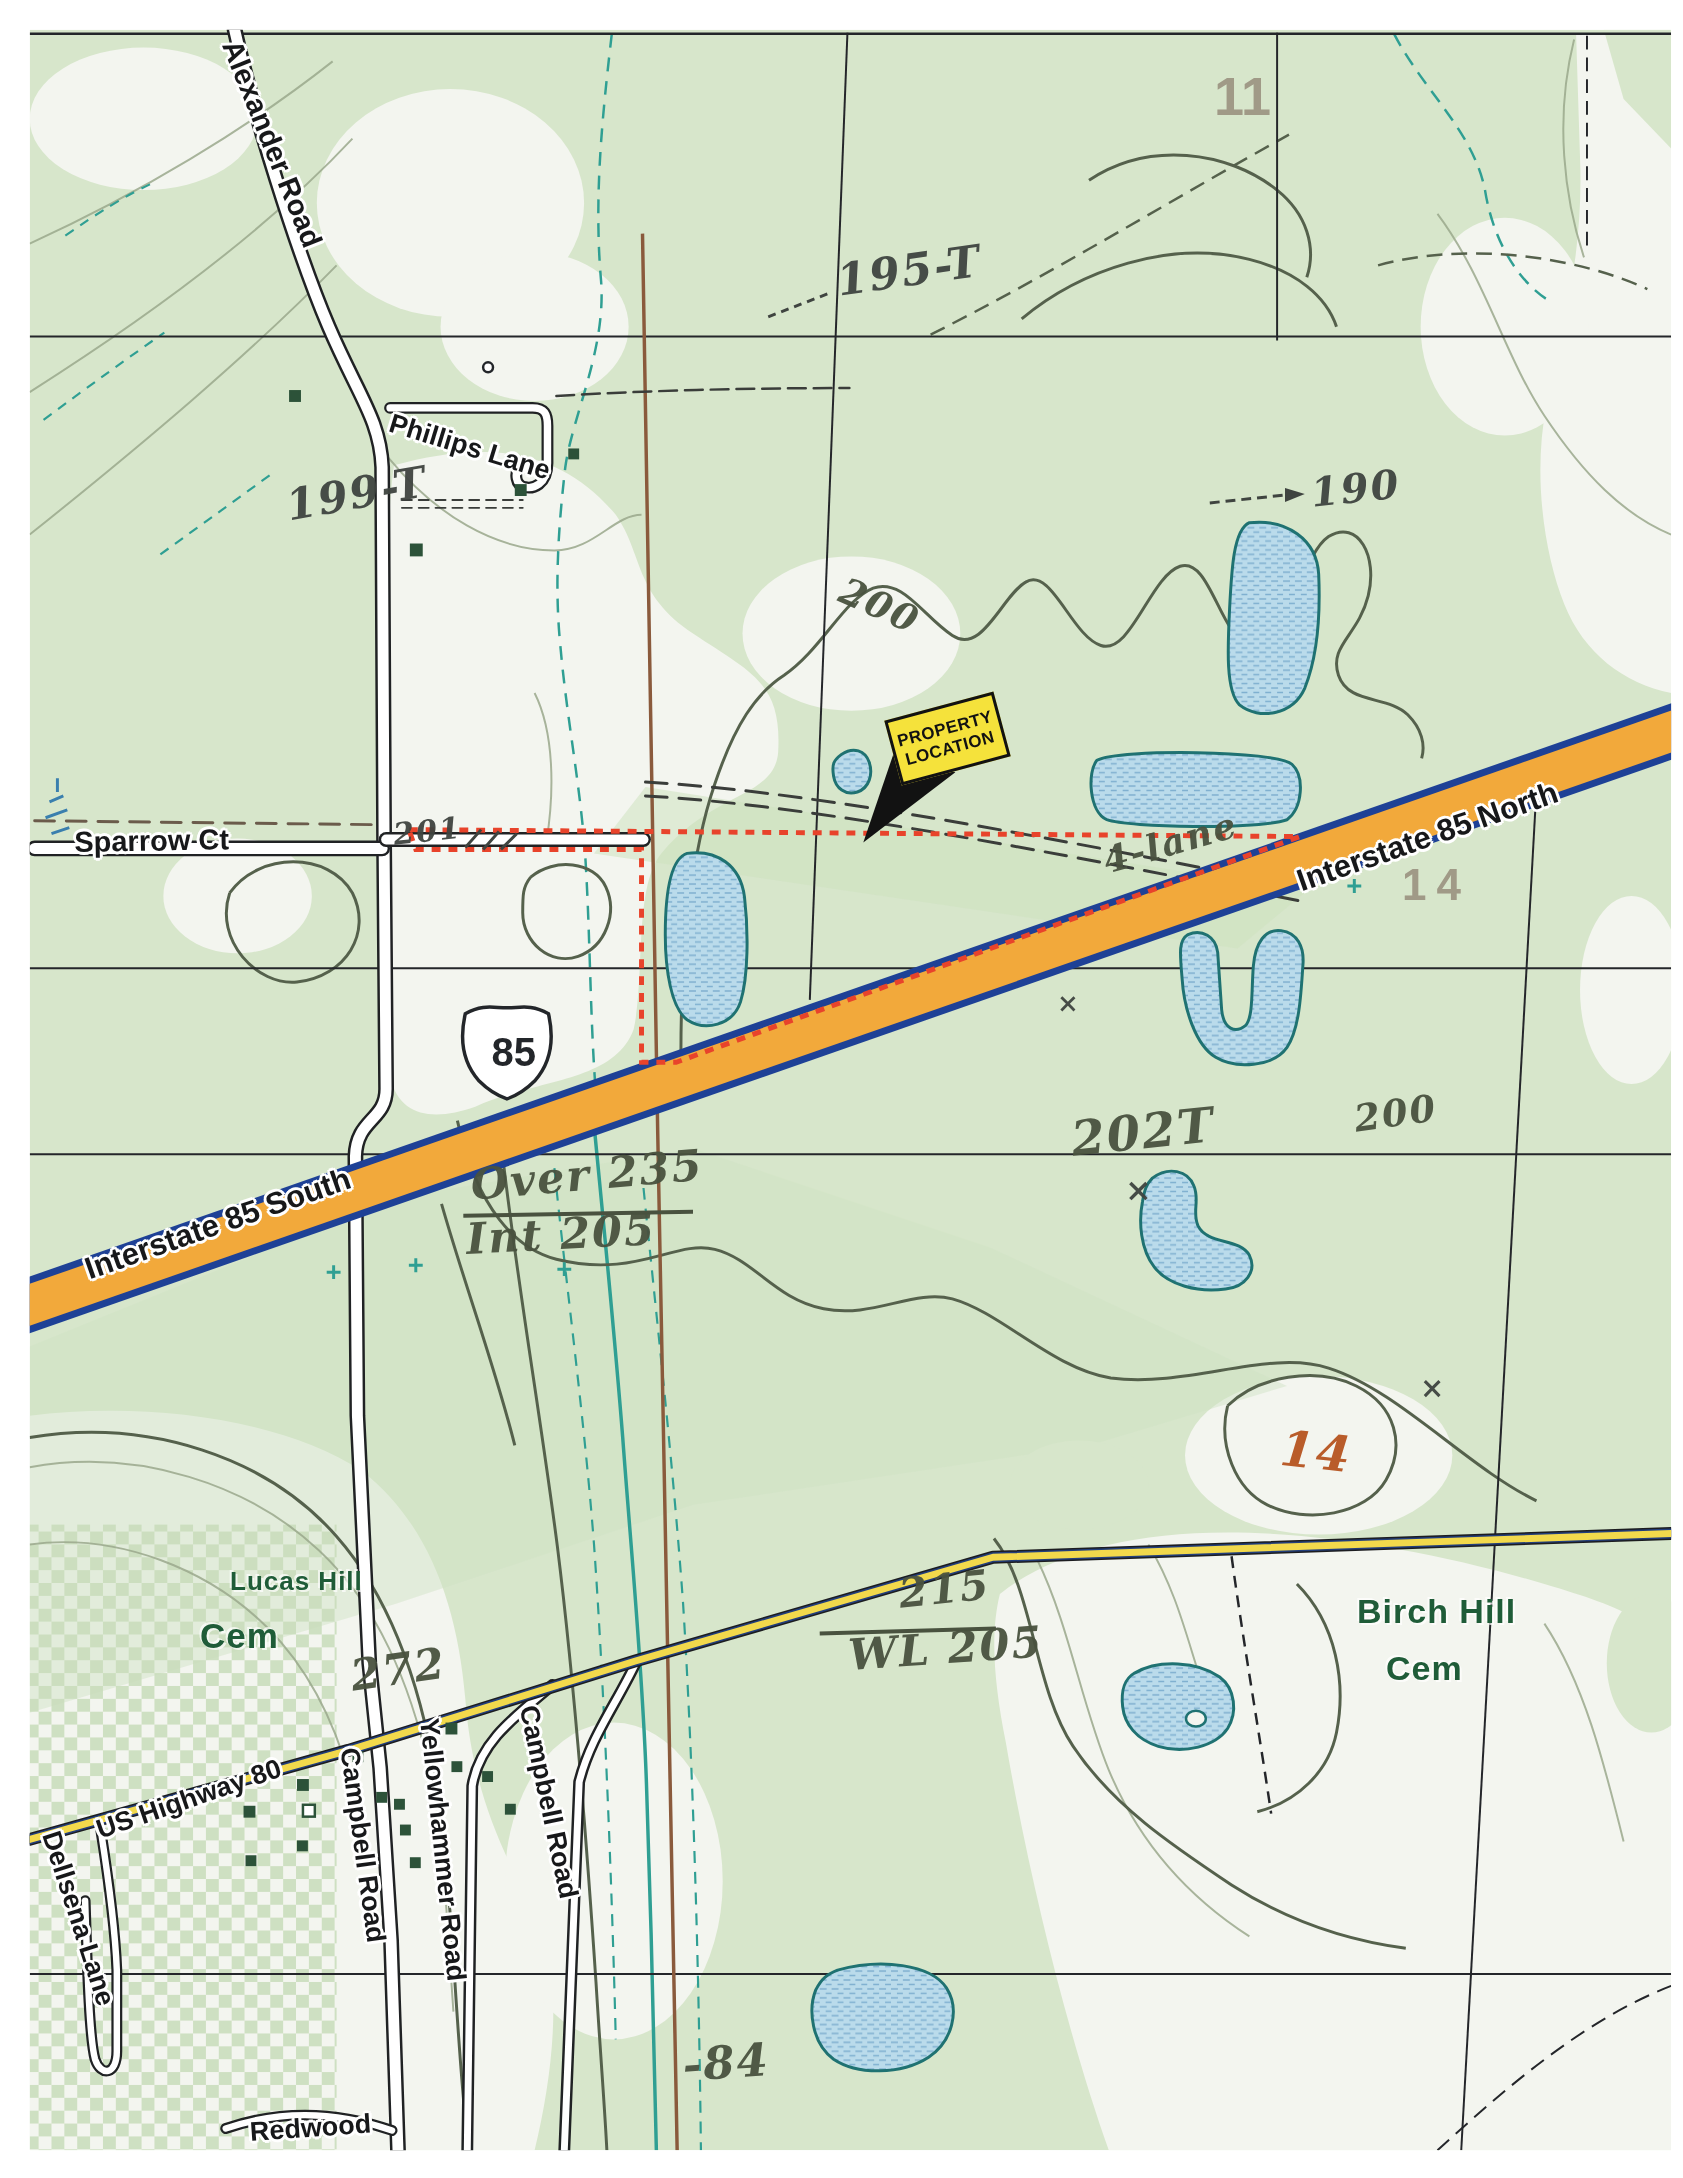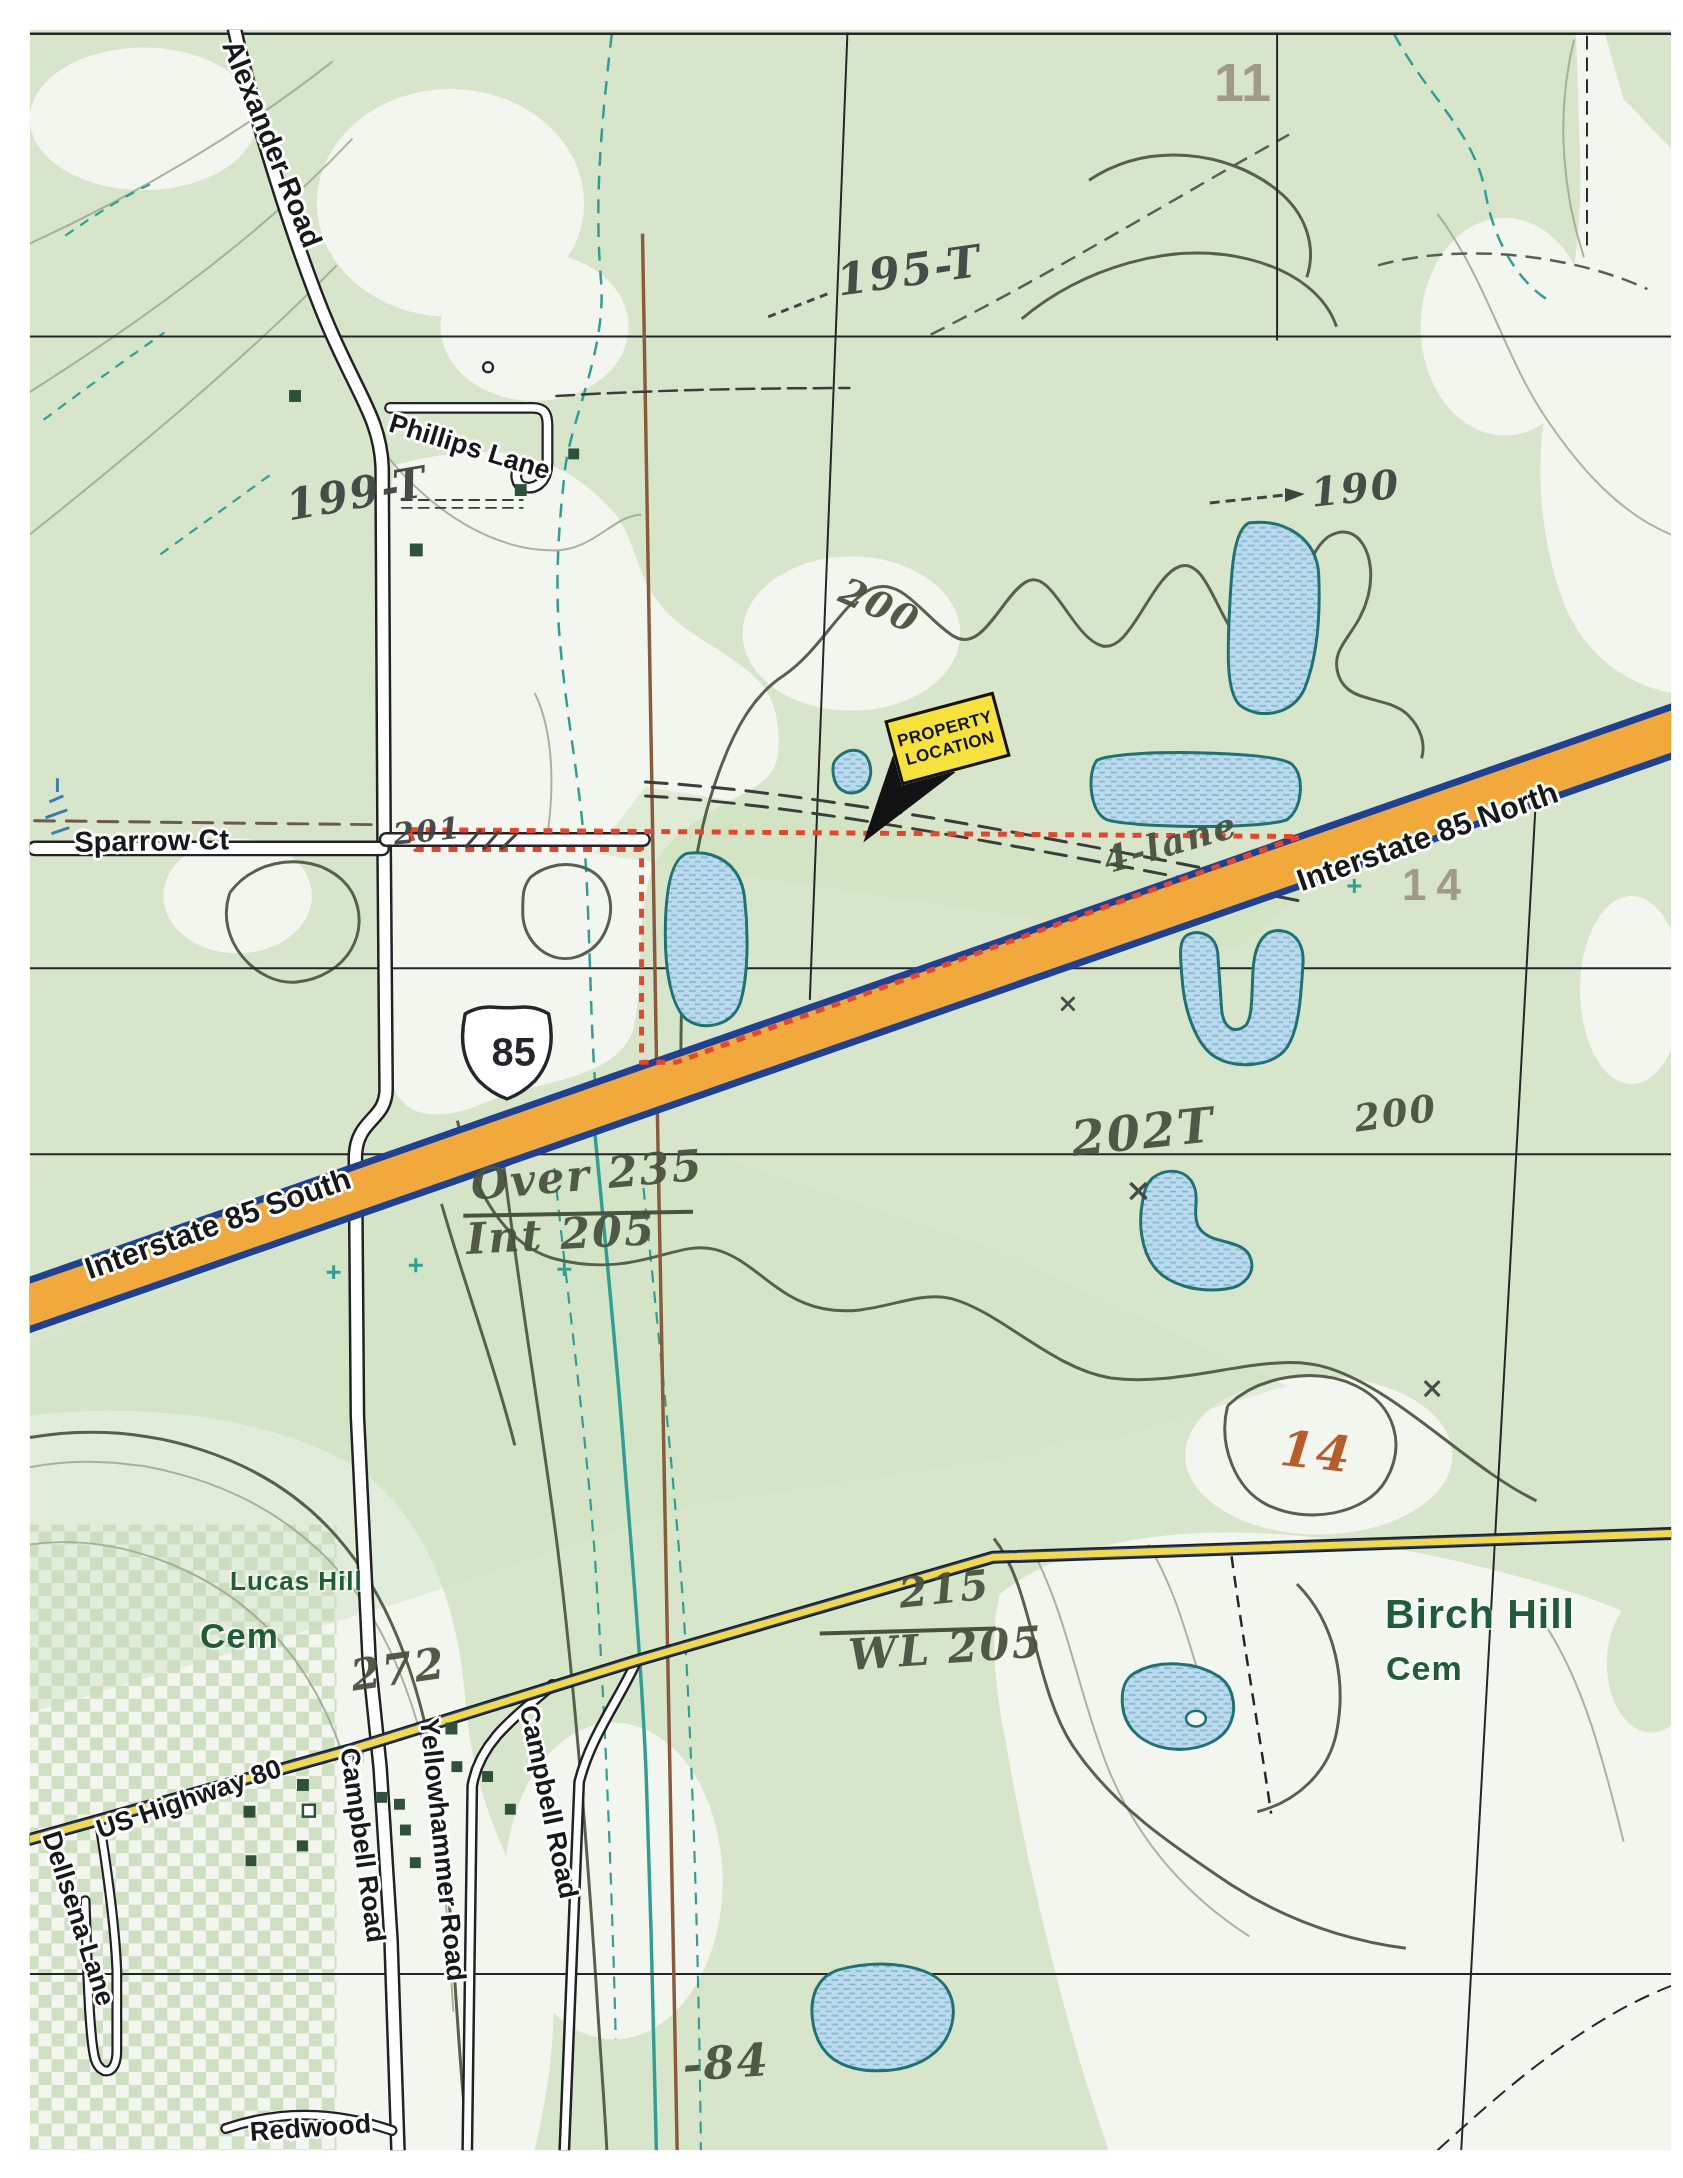--- a/index.html
+++ b/index.html
@@ -261,24 +261,24 @@
   <div class="lbl rl" style="left:1293px;top:867px;font-size:31px;transform:rotate(-19.3deg)">Interstate 85 North</div>
   <div class="lbl rl" style="left:93px;top:1818px;font-size:27px;transform:rotate(-19deg)">US Highway 80</div>
   <div class="lbl rl" style="left:362px;top:1746px;font-size:27px;transform:rotate(82deg)">Campbell Road</div>
   <div class="lbl rl" style="left:442px;top:1717px;font-size:27px;transform:rotate(84deg)">Yellowhammer Road</div>
   <div class="lbl rl" style="left:541px;top:1703px;font-size:27px;transform:rotate(78deg)">Campbell Road</div>
   <div class="lbl rl" style="left:63px;top:1828px;font-size:27px;transform:rotate(72deg)">Dellsena Lane</div>
   <div class="lbl rl" style="left:249px;top:2119px;font-size:27px;transform:rotate(-4deg)">Redwood</div>
 
   <div class="lbl cem" style="left:230px;top:1568px;font-size:26px">Lucas Hill</div>
   <div class="lbl cem" style="left:200px;top:1618px;font-size:35px">Cem</div>
-  <div class="lbl cem" style="left:1385px;top:1594px;font-size:41px">Birch Hill</div>
+  <div class="lbl cem" style="left:1357px;top:1594px;font-size:34px">Birch Hill</div>
   <div class="lbl cem" style="left:1386px;top:1651px;font-size:34px">Cem</div>
 
-  <div class="lbl gridnum" style="left:1214px;top:55px;font-size:54px">11</div>
+  <div class="lbl gridnum" style="left:1214px;top:69px;font-size:54px">11</div>
   <div class="lbl gridnum" style="left:1402px;top:863px;font-size:44px;letter-spacing:10px">14</div>
 
   <div class="lbl hw dark" style="left:834px;top:259px;font-size:44px;transform:rotate(-8deg)">195-T</div>
   <div class="lbl hw dark" style="left:283px;top:485px;font-size:43px;transform:rotate(-10deg)">199-T</div>
   <div class="lbl hw dark" style="left:1309px;top:473px;font-size:40px;transform:rotate(-6deg)">190</div>
   <div class="lbl hw" style="left:849px;top:572px;font-size:37px;transform:rotate(24deg)">200</div>
   <div class="lbl hw" style="left:1352px;top:1101px;font-size:37px;transform:rotate(-8deg)">200</div>
   <div class="lbl hw" style="left:1069px;top:1115px;font-size:48px;transform:rotate(-6deg)">202T</div>
   <div class="lbl hw dark" style="left:1125px;top:1174px;font-size:32px">×</div>
   <div class="lbl hw dark" style="left:392px;top:820px;font-size:30px;transform:rotate(-6deg)">201</div>

